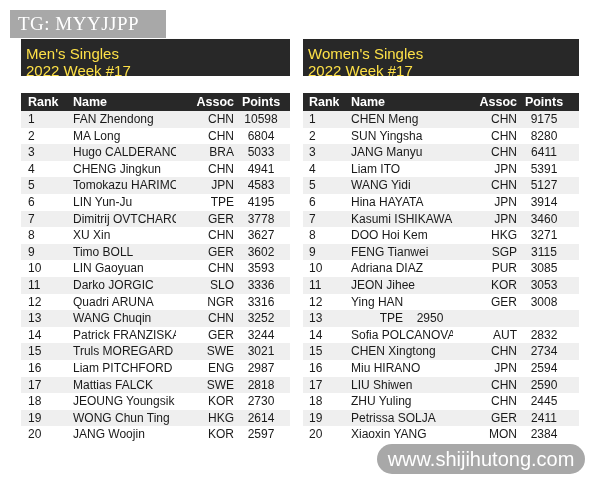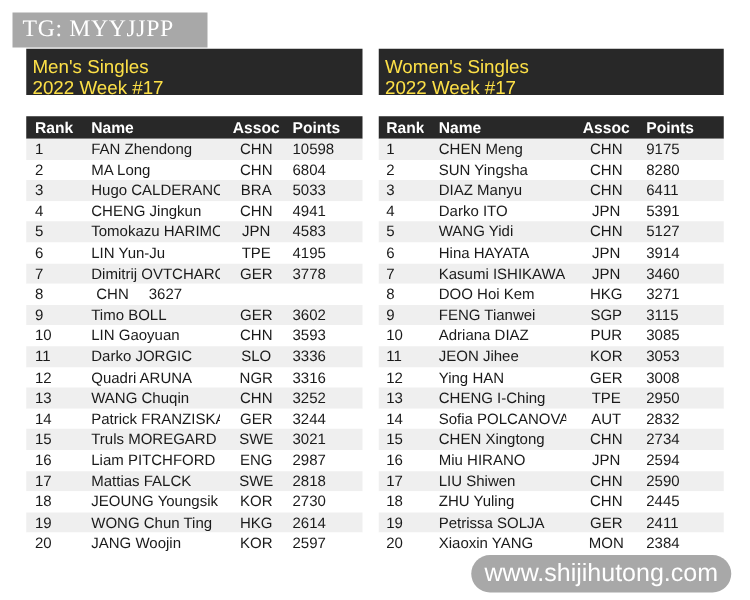--- a/index.html
+++ b/index.html
@@ -35,22 +35,22 @@
   }
   .trow {
     display: flex; height: 16.6px; line-height: 16.6px;
     font-size: 12px; color: #1a1a1a;
     background: #ffffff;
   }
   .trow:nth-child(odd) { background: #efefef; }
   .cell { overflow: hidden; white-space: nowrap; }
   .cell.rank   { width: 40px; padding-left: 7px; }
   .cell.name   { flex: 1; padding-left: 12px; }
-  .cell.assoc  { width: 58px; text-align: center; }
-  .cell.points { width: 56px; text-align: left; padding-right: 2px; }
+  .cell.assoc  { width: 58px; text-align: right; }
+  .cell.points { width: 56px; text-align: center; padding-right: 2px; }
   .section.women .cell.rank   { width: 36px; padding-left: 6px; }
   .section.women .cell.assoc  { width: 64px; }
   .section.women .cell.points { width: 62px; padding-right: 8px; }
   .site-watermark {
     position: absolute; left: 377px; top: 444px;
     width: 208px; height: 30px;
     background: #a8a8a8; color: #ffffff;
     font-size: 20px; line-height: 30px; text-align: center;
     white-space: nowrap;
     border-radius: 15px;
@@ -111,20 +111,21 @@
           <div class="cell points">4195</div>
         </div>
         <div class="trow">
           <div class="cell rank">7</div>
           <div class="cell name">Dimitrij OVTCHAROV</div>
           <div class="cell assoc">GER</div>
           <div class="cell points">3778</div>
         </div>
         <div class="trow">
           <div class="cell rank">8</div>
+          <div class="cell name">XU Xin</div>
           <div class="cell assoc">CHN</div>
           <div class="cell points">3627</div>
         </div>
         <div class="trow">
           <div class="cell rank">9</div>
           <div class="cell name">Timo BOLL</div>
           <div class="cell assoc">GER</div>
           <div class="cell points">3602</div>
         </div>
         <div class="trow">
@@ -217,27 +218,27 @@
           <div class="cell points">9175</div>
         </div>
         <div class="trow">
           <div class="cell rank">2</div>
           <div class="cell name">SUN Yingsha</div>
           <div class="cell assoc">CHN</div>
           <div class="cell points">8280</div>
         </div>
         <div class="trow">
           <div class="cell rank">3</div>
-          <div class="cell name">DIAZ Manyu</div>
+          <div class="cell name">JANG Manyu</div>
           <div class="cell assoc">CHN</div>
           <div class="cell points">6411</div>
         </div>
         <div class="trow">
           <div class="cell rank">4</div>
-          <div class="cell name">Darko ITO</div>
+          <div class="cell name">Liam ITO</div>
           <div class="cell assoc">JPN</div>
           <div class="cell points">5391</div>
         </div>
         <div class="trow">
           <div class="cell rank">5</div>
           <div class="cell name">WANG Yidi</div>
           <div class="cell assoc">CHN</div>
           <div class="cell points">5127</div>
         </div>
         <div class="trow">
@@ -277,21 +278,20 @@
           <div class="cell points">3053</div>
         </div>
         <div class="trow">
           <div class="cell rank">12</div>
           <div class="cell name">Ying HAN</div>
           <div class="cell assoc">GER</div>
           <div class="cell points">3008</div>
         </div>
         <div class="trow">
           <div class="cell rank">13</div>
-          <div class="cell name">CHENG I-Ching</div>
           <div class="cell assoc">TPE</div>
           <div class="cell points">2950</div>
         </div>
         <div class="trow">
           <div class="cell rank">14</div>
           <div class="cell name">Sofia POLCANOVA</div>
           <div class="cell assoc">AUT</div>
           <div class="cell points">2832</div>
         </div>
         <div class="trow">

